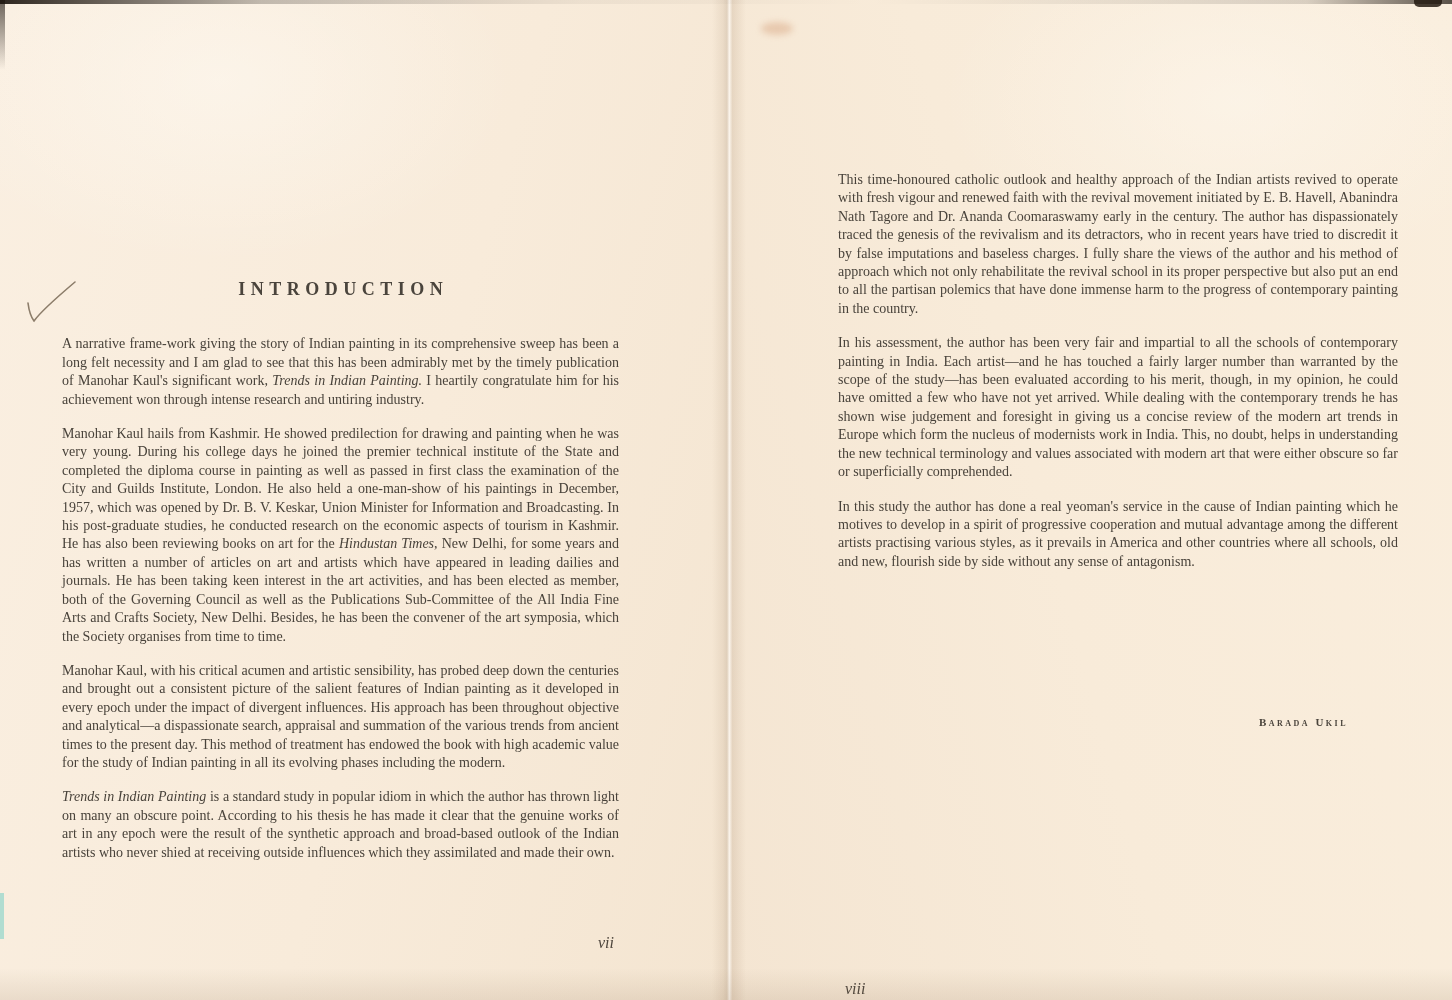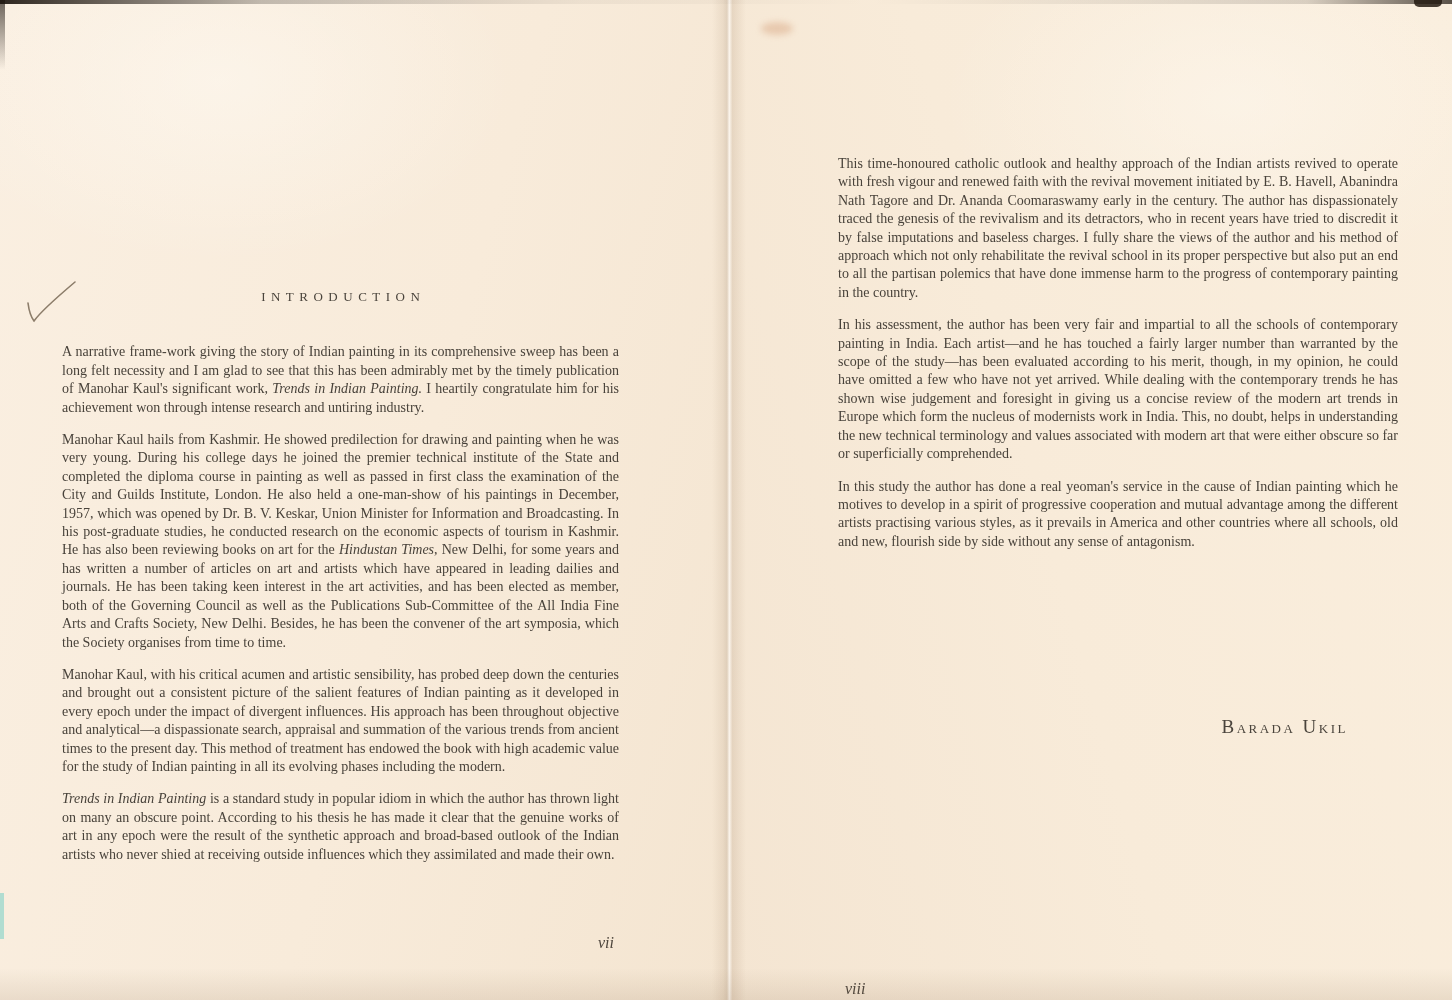--- a/index.html
+++ b/index.html
@@ -74,39 +74,40 @@
     position: absolute;
     color: #48423a;
     font-size: 14px;
     line-height: 18.4px;
     text-align: justify;
   }
   #left-text { left: 62px; top: 276px; width: 557px; }
   #right-text { left: 109px; top: 155px; width: 560px; }
   .heading {
     text-align: center;
-    font-size: 13px;
+    font-size: 18px;
     letter-spacing: 5.5px;
     padding-left: 5.5px; 
     color: #4a443c;
-    margin: 12px 0 37px 0;
-    font-weight: normal;
+    margin: 4px 0 37px 0;
+    font-weight: bold;
   }
-  .para { margin: 0 0 14px 0; font-family: Liberation Serif, serif; }
+  .para { margin: 16px 0 14px 0; font-family: Liberation Serif, serif; }
   .para:last-child { margin-bottom: 0; }
   .ital { font-style: italic; }
   #left-text .para:nth-child(5) { color: #5d5143; } 
   .signature {
     position: absolute; left: 109px; top: 716px; width: 560px;
     box-sizing: border-box; padding-right: 50px;
     text-align: right;
     font-variant-caps: small-caps;
     letter-spacing: 2.5px;
-    font-size: 19px;
+    font-size: 11px;
     color: #4a443c;
+    font-weight: bold;
   }
   .page-number {
     position: absolute;
     font-style: italic;
     font-size: 16px;
     color: #4e463d;
   }
   #page-num-left { left: 598px; top: 934px; }
   #page-num-right { left: 116px; top: 940px; margin-top: 40px; }
   .checkmark {

